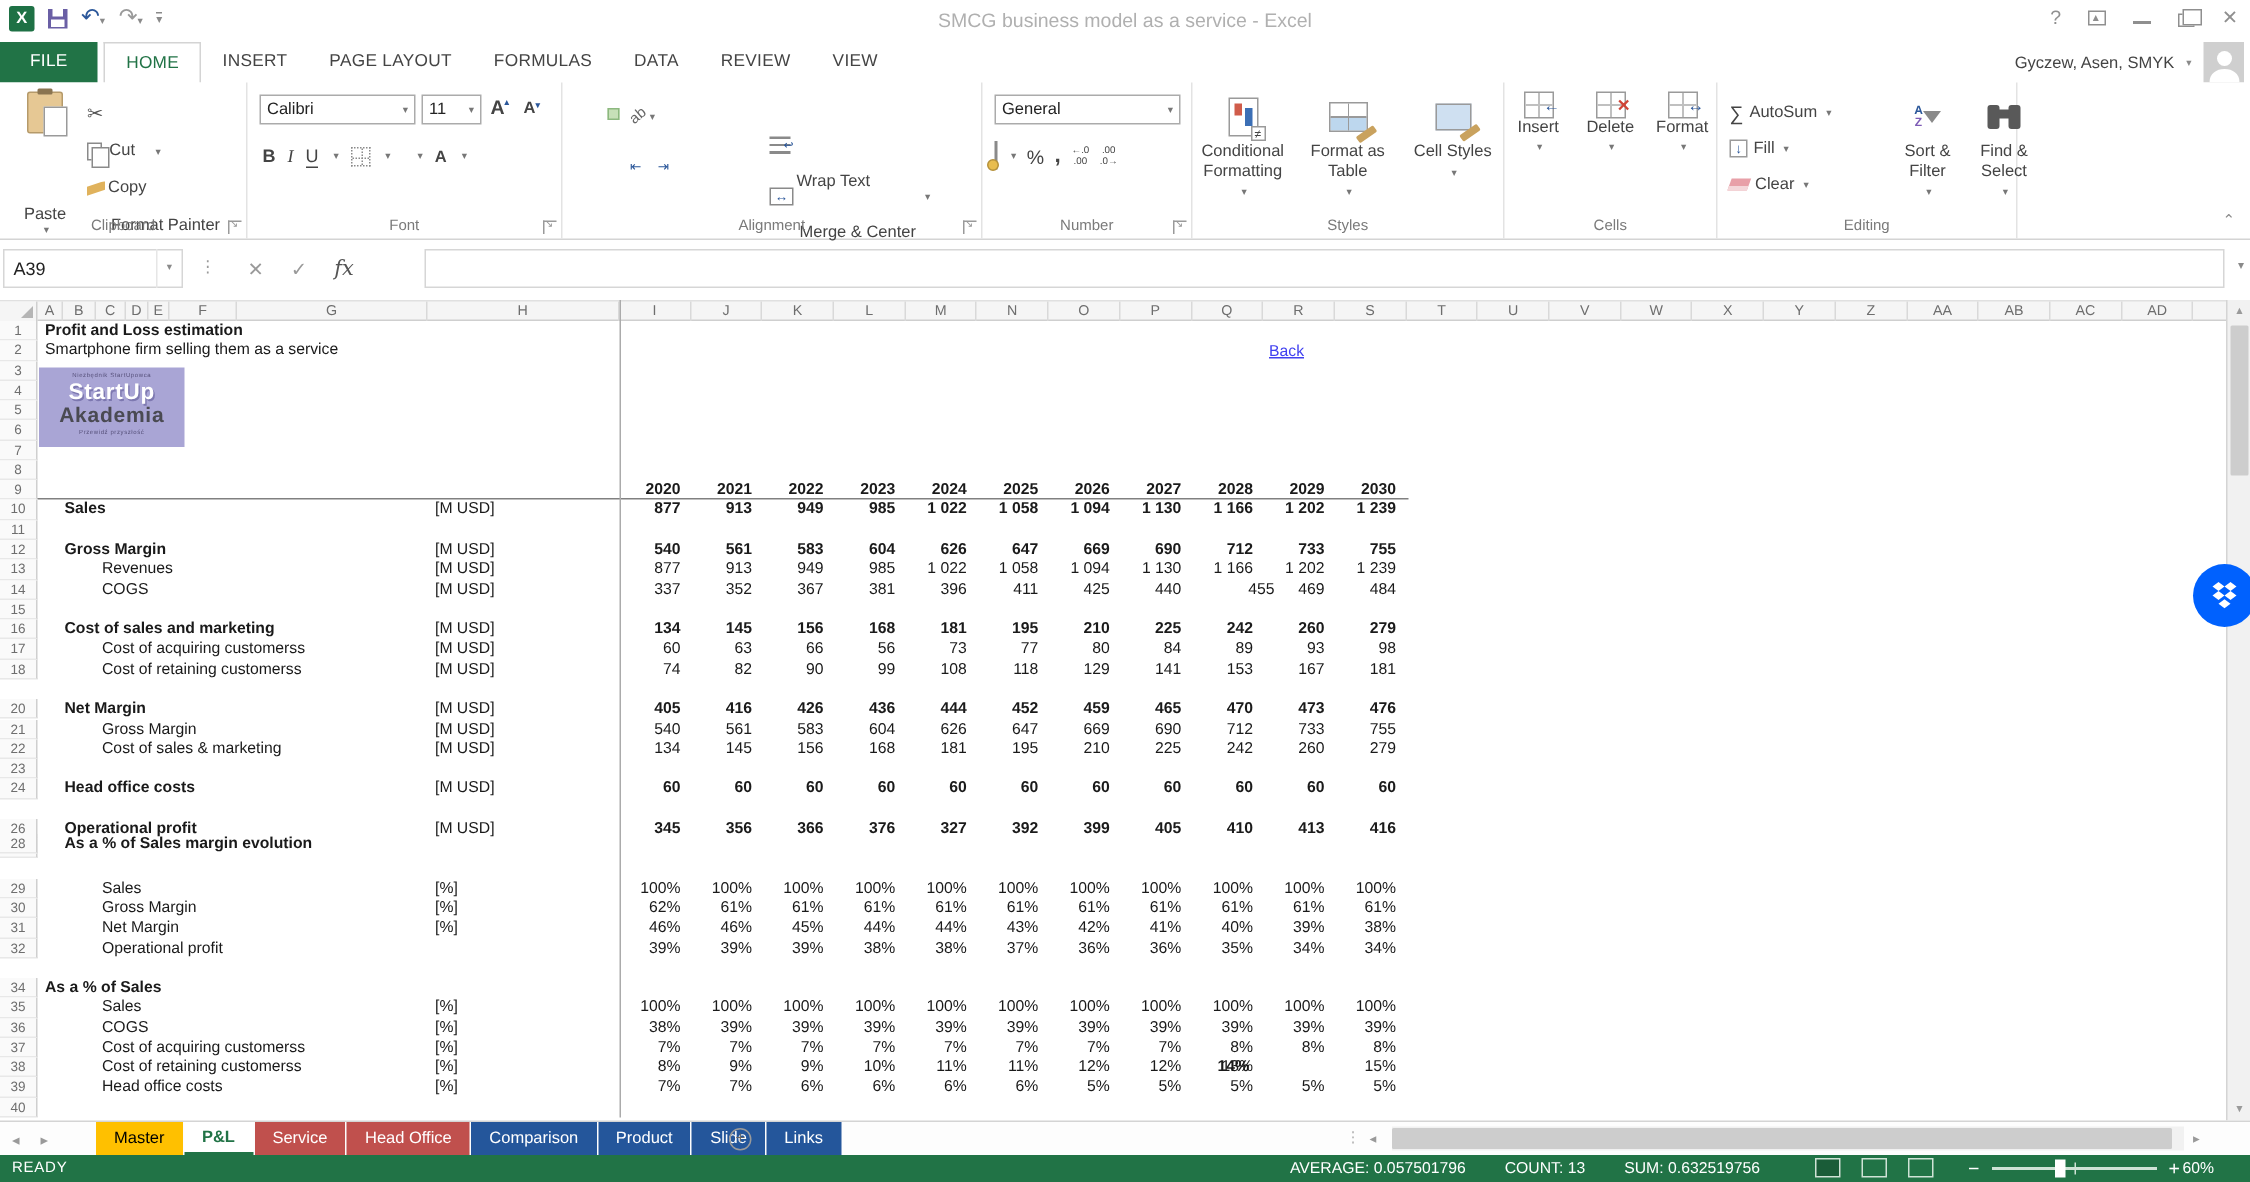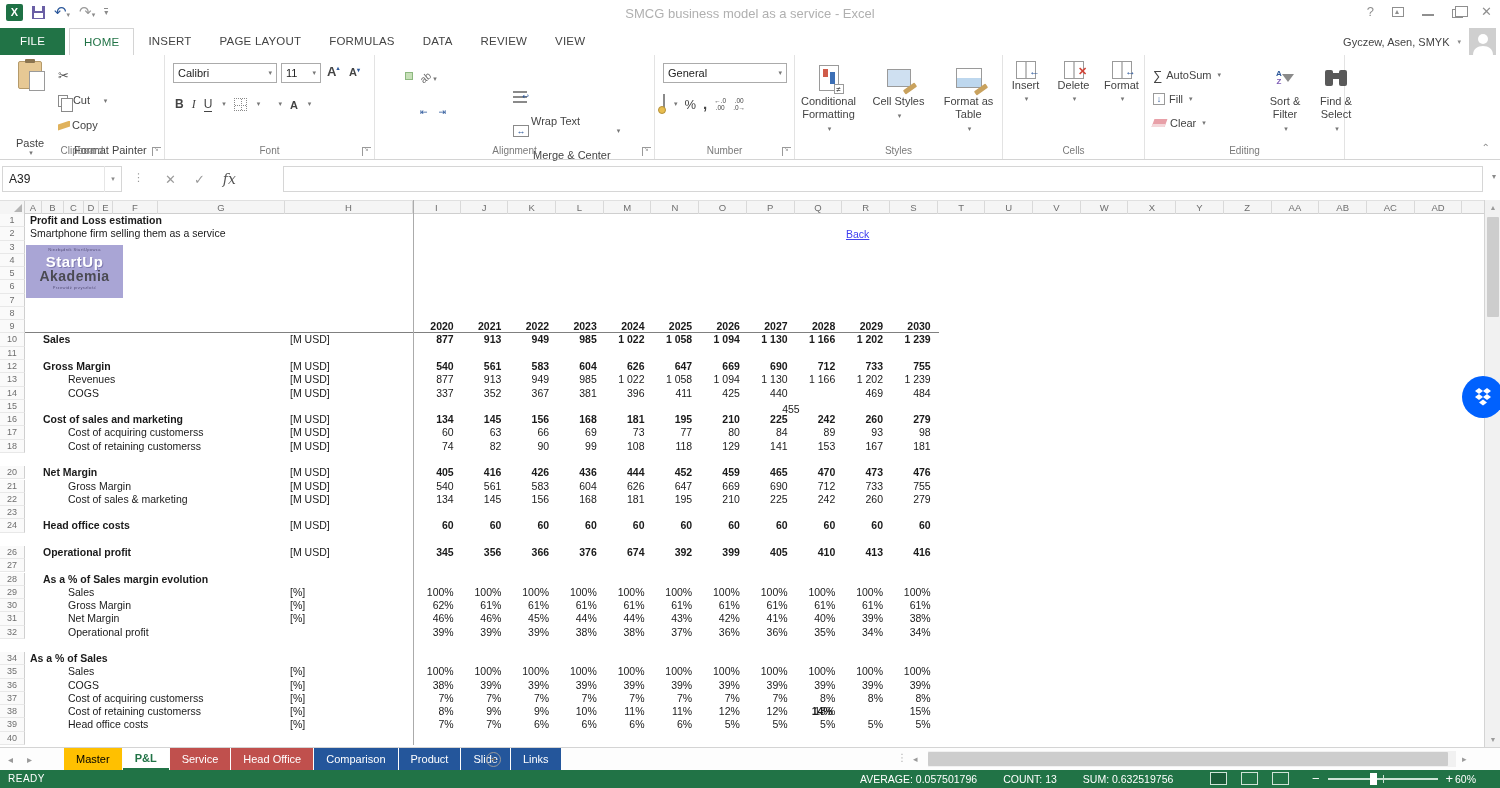--- a/index.html
+++ b/index.html
@@ -360,33 +360,33 @@
       <div class="bigbtn">
         <div class="ic">
             <span class="cfic">
               <span class="neq">≠</span>
             </span>
           </div>
         <div>Conditional Formatting</div><span class="dd">▾</span>
       </div>
       <div class="bigbtn">
         <div class="ic">
+            <span class="tblic">
+              <span class="brush"></span>
+            </span>
+          </div>
+        <div>Format as Table</div><span class="dd">▾</span>
+      </div>
+      <div class="bigbtn">
+        <div class="ic">
             <span class="csic">
               <span class="brush"></span>
             </span>
           </div>
         <div>Cell Styles</div><span class="dd">▾</span>
-      </div>
-      <div class="bigbtn">
-        <div class="ic">
-            <span class="tblic">
-              <span class="brush"></span>
-            </span>
-          </div>
-        <div>Format as Table</div><span class="dd">▾</span>
       </div>
       <div class="grp-label">Styles</div>
     </div>
 
     <div class="grp" id="g-cells">
       <div class="cellbtn">
         <div class="cellic">
             <span class="ov" style="color:#2b579a;">←</span>
           </div>
         <div>Insert</div><span class="dd">▾</span>
@@ -594,21 +594,21 @@
           <div class="cl" style="left: 68px;">COGS</div>
           <div class="cu">[M USD]</div>
           <div class="cv" style="left: 413px;">337</div>
           <div class="cv" style="left: 460.7px;">352</div>
           <div class="cv" style="left: 508.4px;">367</div>
           <div class="cv" style="left: 556.1px;">381</div>
           <div class="cv" style="left: 603.8px;">396</div>
           <div class="cv" style="left: 651.5px;">411</div>
           <div class="cv" style="left: 699.2px;">425</div>
           <div class="cv" style="left: 746.9px;">440</div>
-          <div class="cv" style="left: 759px; margin-top: 16px;">455</div>
+          <div class="cv" style="left: 809px;">455</div>
           <div class="cv" style="left: 842.3px;">469</div>
           <div class="cv" style="left: 890px;">484</div>
         </div>
         <div class="grow" style="top: 185.85px;">
           <div class="rn">15</div>
         </div>
         <div class="grow" style="top: 199.125px;">
           <div class="rn">16</div>
           <div class="cl b" style="left: 43px;">Cost of sales and marketing</div>
           <div class="cu">[M USD]</div>
@@ -624,21 +624,21 @@
           <div class="cv b" style="left: 842.3px;">260</div>
           <div class="cv b" style="left: 890px;">279</div>
         </div>
         <div class="grow" style="top: 212.4px;">
           <div class="rn">17</div>
           <div class="cl" style="left: 68px;">Cost of acquiring customerss</div>
           <div class="cu">[M USD]</div>
           <div class="cv" style="left: 413px;">60</div>
           <div class="cv" style="left: 460.7px;">63</div>
           <div class="cv" style="left: 508.4px;">66</div>
-          <div class="cv" style="left: 556.1px;">69</div>
+          <div class="cv" style="left: 556.1px;">56</div>
           <div class="cv" style="left: 603.8px;">73</div>
           <div class="cv" style="left: 651.5px;">77</div>
           <div class="cv" style="left: 699.2px;">80</div>
           <div class="cv" style="left: 746.9px;">84</div>
           <div class="cv" style="left: 794.6px;">89</div>
           <div class="cv" style="left: 842.3px;">93</div>
           <div class="cv" style="left: 890px;">98</div>
         </div>
         <div class="grow" style="top: 225.675px;">
           <div class="rn">18</div>
@@ -724,32 +724,32 @@
           <div class="cv b" style="left: 890px;">60</div>
         </div>
         <div class="grow" style="top: 331.875px;">
           <div class="rn">26</div>
           <div class="cl b" style="left: 43px;">Operational profit</div>
           <div class="cu">[M USD]</div>
           <div class="cv b" style="left: 413px;">345</div>
           <div class="cv b" style="left: 460.7px;">356</div>
           <div class="cv b" style="left: 508.4px;">366</div>
           <div class="cv b" style="left: 556.1px;">376</div>
-          <div class="cv b" style="left: 603.8px;">674</div>
+          <div class="cv b" style="left: 603.8px;">327</div>
           <div class="cv b" style="left: 651.5px;">392</div>
           <div class="cv b" style="left: 699.2px;">399</div>
           <div class="cv b" style="left: 746.9px;">405</div>
           <div class="cv b" style="left: 794.6px;">410</div>
           <div class="cv b" style="left: 842.3px;">413</div>
           <div class="cv b" style="left: 890px;">416</div>
         </div>
         <div class="grow" style="top: 345.15px;">
           <div class="rn">27</div>
         </div>
-        <div class="grow" style="top: 359px;">
+        <div class="grow" style="top: 342px;">
           <div class="rn">28</div>
           <div class="cl b" style="left: 43px;">As a % of Sales margin evolution</div>
         </div>
         <div class="grow" style="top: 371.7px;">
           <div class="rn">29</div>
           <div class="cl" style="left: 68px;">Sales</div>
           <div class="cu">[%]</div>
           <div class="cv" style="left: 413px;">100%</div>
           <div class="cv" style="left: 460.7px;">100%</div>
           <div class="cv" style="left: 508.4px;">100%</div>

